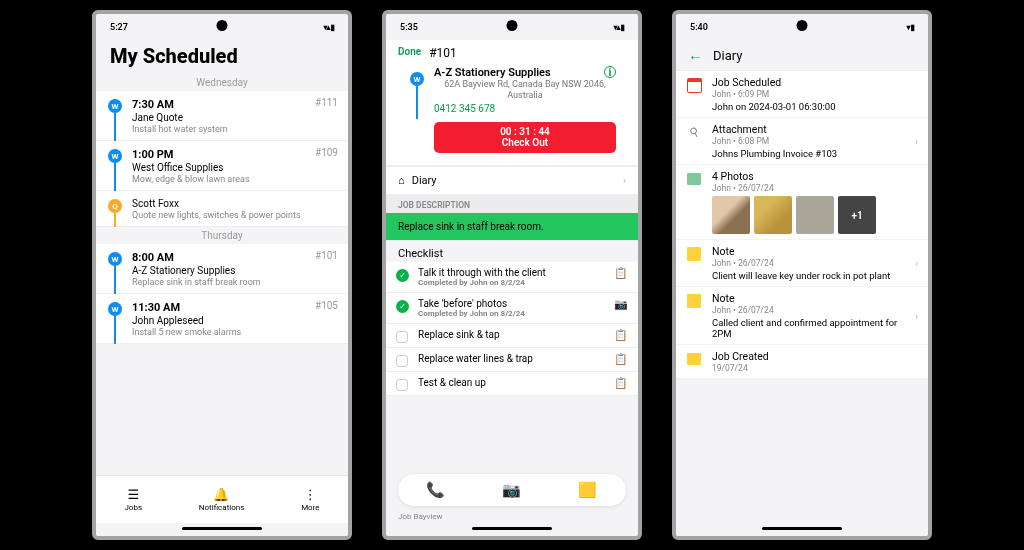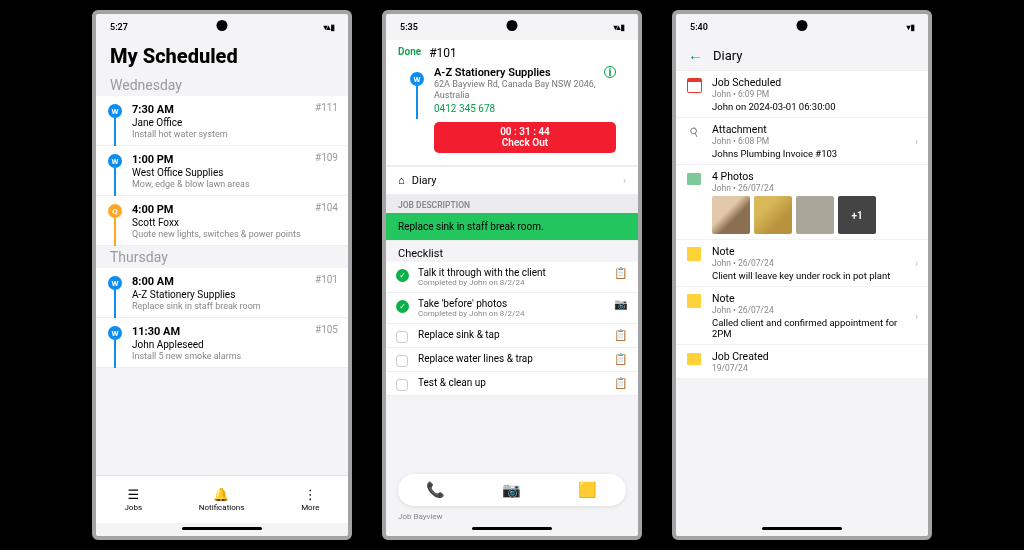--- a/index.html
+++ b/index.html
@@ -22,21 +22,21 @@
     width: 11px; height: 11px; border-radius: 50%; background: #000; z-index: 10; }
   .statusbar {
     height: 26px; display: flex; justify-content: space-between; align-items: center;
     padding: 0 14px; font-size: 9px; font-weight: 600;
   }
   .wifi-icons { font-size: 8px; letter-spacing: -1px; }
   .screen { flex: 1; overflow: hidden; display: flex; flex-direction: column; }
 
   
   .p1-title { font-size: 20px; font-weight: 800; padding: 4px 14px 6px; }
-  .section-day { color: #9a9aa0; font-size: 14px; padding: 3px 14px; }
+  .section-day { color: #9a9aa0; font-size: 10px; padding: 3px 14px; text-align: center; }
   .job-row { position: relative; background: #fff; border-bottom: 1px solid #eee;
     padding: 6px 10px 6px 36px; }
   .marker { position: absolute; left: 12px; top: 8px; width: 14px; height: 14px;
     border-radius: 50%; color: #fff; font-size: 8px; font-weight: 700;
     display: flex; align-items: center; justify-content: center; }
   .marker.W { background: #0d8df0; }
   .marker.Q { background: #ffa726; }
   .tline { position: absolute; left: 18px; top: 22px; bottom: -1px; width: 2px; background: #0d8df0; }
   .tline.orange { background: #ffa726; }
   .job-time { font-weight: 700; font-size: 11px; }
@@ -56,42 +56,42 @@
   .p2-header { padding: 2px 12px 6px; background: #fff; border-bottom: 1px solid #eee; }
   .p2-status-row { display: flex; align-items: flex-start; gap: 8px; padding: 4px 0; }
   .done-pill { color: #0a9d4b; font-size: 10px; font-weight: 600; }
   .job-num { font-size: 12px; }
   .info-icon { float: right; color: #0a9d4b; font-size: 11px; border: 1px solid #0a9d4b;
     border-radius: 50%; width: 12px; height: 12px; display: inline-flex;
     align-items: center; justify-content: center; font-weight: 700; }
   .p2-client-block { position: relative; padding: 2px 10px 4px 36px; }
   .p2-client-block .tline { top: 22px; }
   .p2-name { font-size: 11px; font-weight: 600; }
-  .p2-addr { color: #777; font-size: 9px; line-height: 1.2; }
+  .p2-addr { color: #777; font-size: 9px; line-height: 1.2; text-align: center; }
   .p2-phone { color: #0a9d4b; font-size: 10px; margin-top: 2px; }
   .checkout-btn { background: #f21d2f; color: #fff; border-radius: 5px;
     text-align: center; padding: 4px 0 5px; font-size: 10px; font-weight: 600; margin: 4px 10px 6px 36px; }
   .checkout-time { font-size: 10px; }
 
   .nav-row { background: #fff; padding: 7px 12px; font-size: 11px;
     display: flex; align-items: center; gap: 7px; border-bottom: 1px solid #eee;
     border-top: 1px solid #eee; }
   .chev { margin-left: auto; color: #bbb; font-size: 10px; }
   .section-label { color: #888; font-size: 8.5px; font-weight: 600;
     padding: 5px 12px 3px; background: #ececef; }
   .jd-text { background: #22c55e; padding: 8px 12px; font-size: 10px; border-bottom: 1px solid #eee; }
   .cl-title { font-size: 11px; padding: 6px 12px 2px; }
   .cl-row { background: #fff; padding: 5px 10px 5px 32px; font-size: 10px;
     border-bottom: 1px solid #eee; position: relative; }
   .cl-check { position: absolute; left: 10px; top: 7px; width: 13px; height: 13px;
     border-radius: 50%; background: #0ab14b; color: #fff; font-size: 8px;
     display: flex; align-items: center; justify-content: center; }
   .cl-open { position: absolute; left: 10px; top: 7px; width: 12px; height: 12px;
     border: 1px solid #ccc; border-radius: 3px; background: #fff; }
-  .cl-sub { color: #888; font-size: 8px; }
+  .cl-sub { color: #888; font-size: 8px; font-weight: bold; }
   .cl-emoji { float: right; font-size: 11px; }
   .action-pill { background: #fff; border-radius: 18px; margin: 6px 12px;
     box-shadow: 0 1px 4px rgba(0,0,0,0.1); display: flex; justify-content: space-around;
     padding: 7px 0; }
   .action-pill span { font-size: 15px; }
   .footer-label { font-size: 8px; color: #888; padding: 0 12px 2px; }
 
   
   .p3-header { display: flex; align-items: center; gap: 10px; padding: 6px 12px; 
     border-bottom: 1px solid #eee; }
@@ -131,36 +131,34 @@
   </div>
   <div class="screen">
     <div class="p1-title">My Scheduled</div>
 
     <div class="section-day">Wednesday</div>
     <div class="job-row">
       <div class="marker W">W</div>
       <div class="tline"></div>
       <div><span class="job-time">7:30 AM</span>
         <span class="job-id">#111</span></div>
-      <div class="job-client">Jane Office</div>
+      <div class="job-client">Jane Quote</div>
       <div class="job-desc">Install hot water system</div>
     </div>
     <div class="job-row">
       <div class="marker W">W</div>
       <div class="tline"></div>
       <div><span class="job-time">1:00 PM</span>
         <span class="job-id">#109</span></div>
       <div class="job-client">West Office Supplies</div>
       <div class="job-desc">Mow, edge &amp; blow lawn areas</div>
     </div>
     <div class="job-row">
       <div class="marker Q">Q</div>
       <div class="tline orange"></div>
-      <div><span class="job-time">4:00 PM</span>
-        <span class="job-id">#104</span></div>
       <div class="job-client">Scott Foxx</div>
       <div class="job-desc">Quote new lights, switches &amp; power points</div>
     </div>
 
     <div class="section-day">Thursday</div>
     <div class="job-row">
       <div class="marker W">W</div>
       <div class="tline"></div>
       <div><span class="job-time">8:00 AM</span>
         <span class="job-id">#101</span></div>

